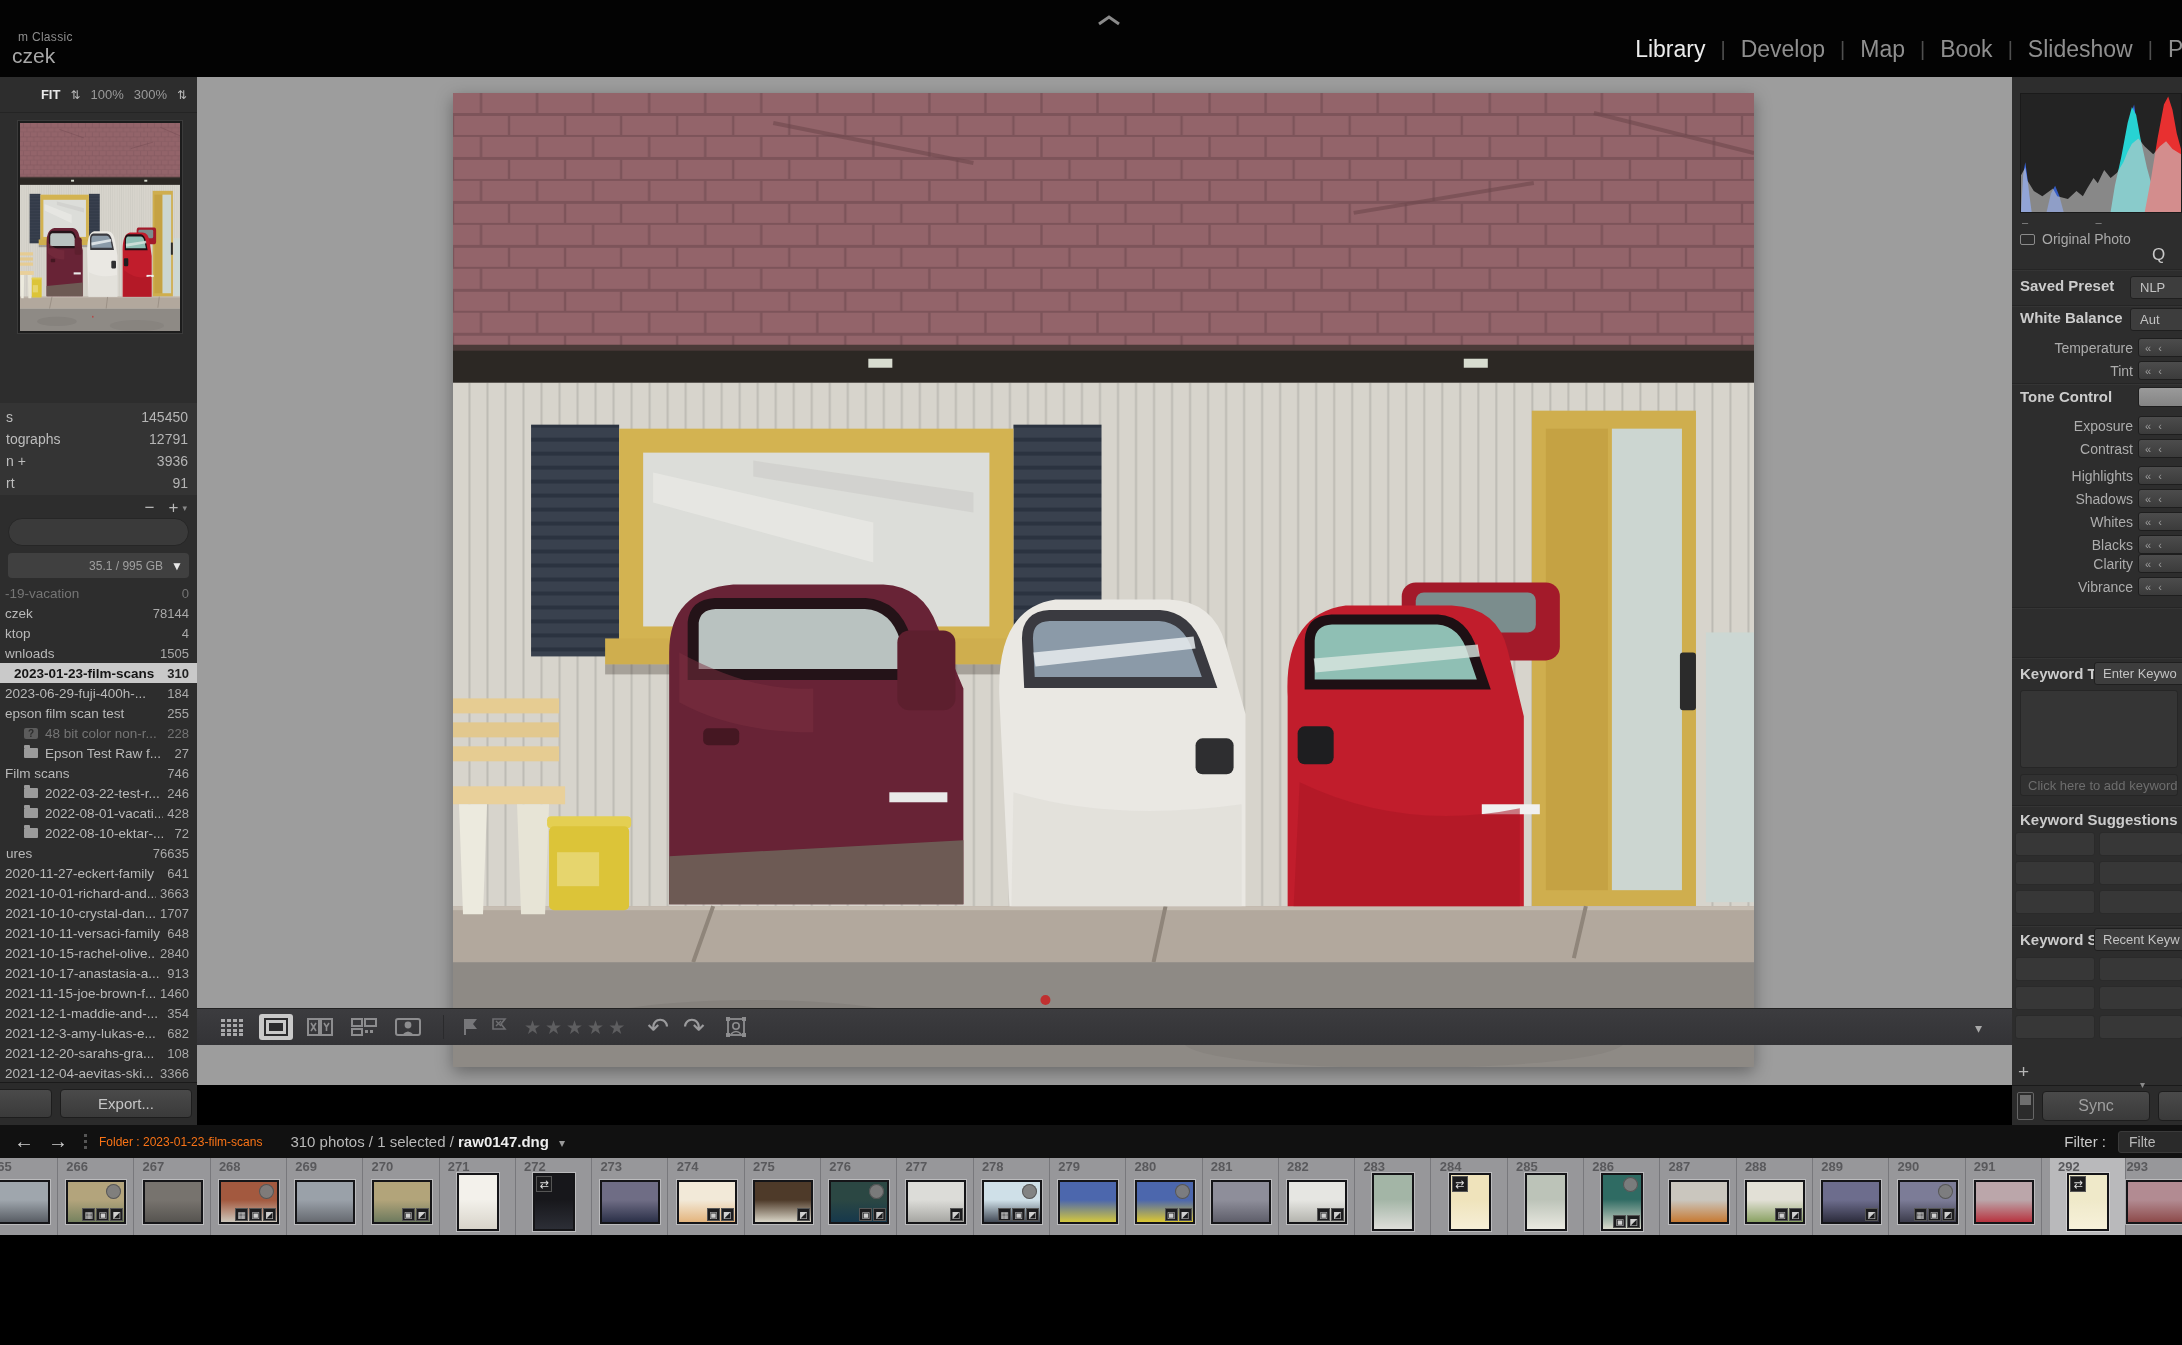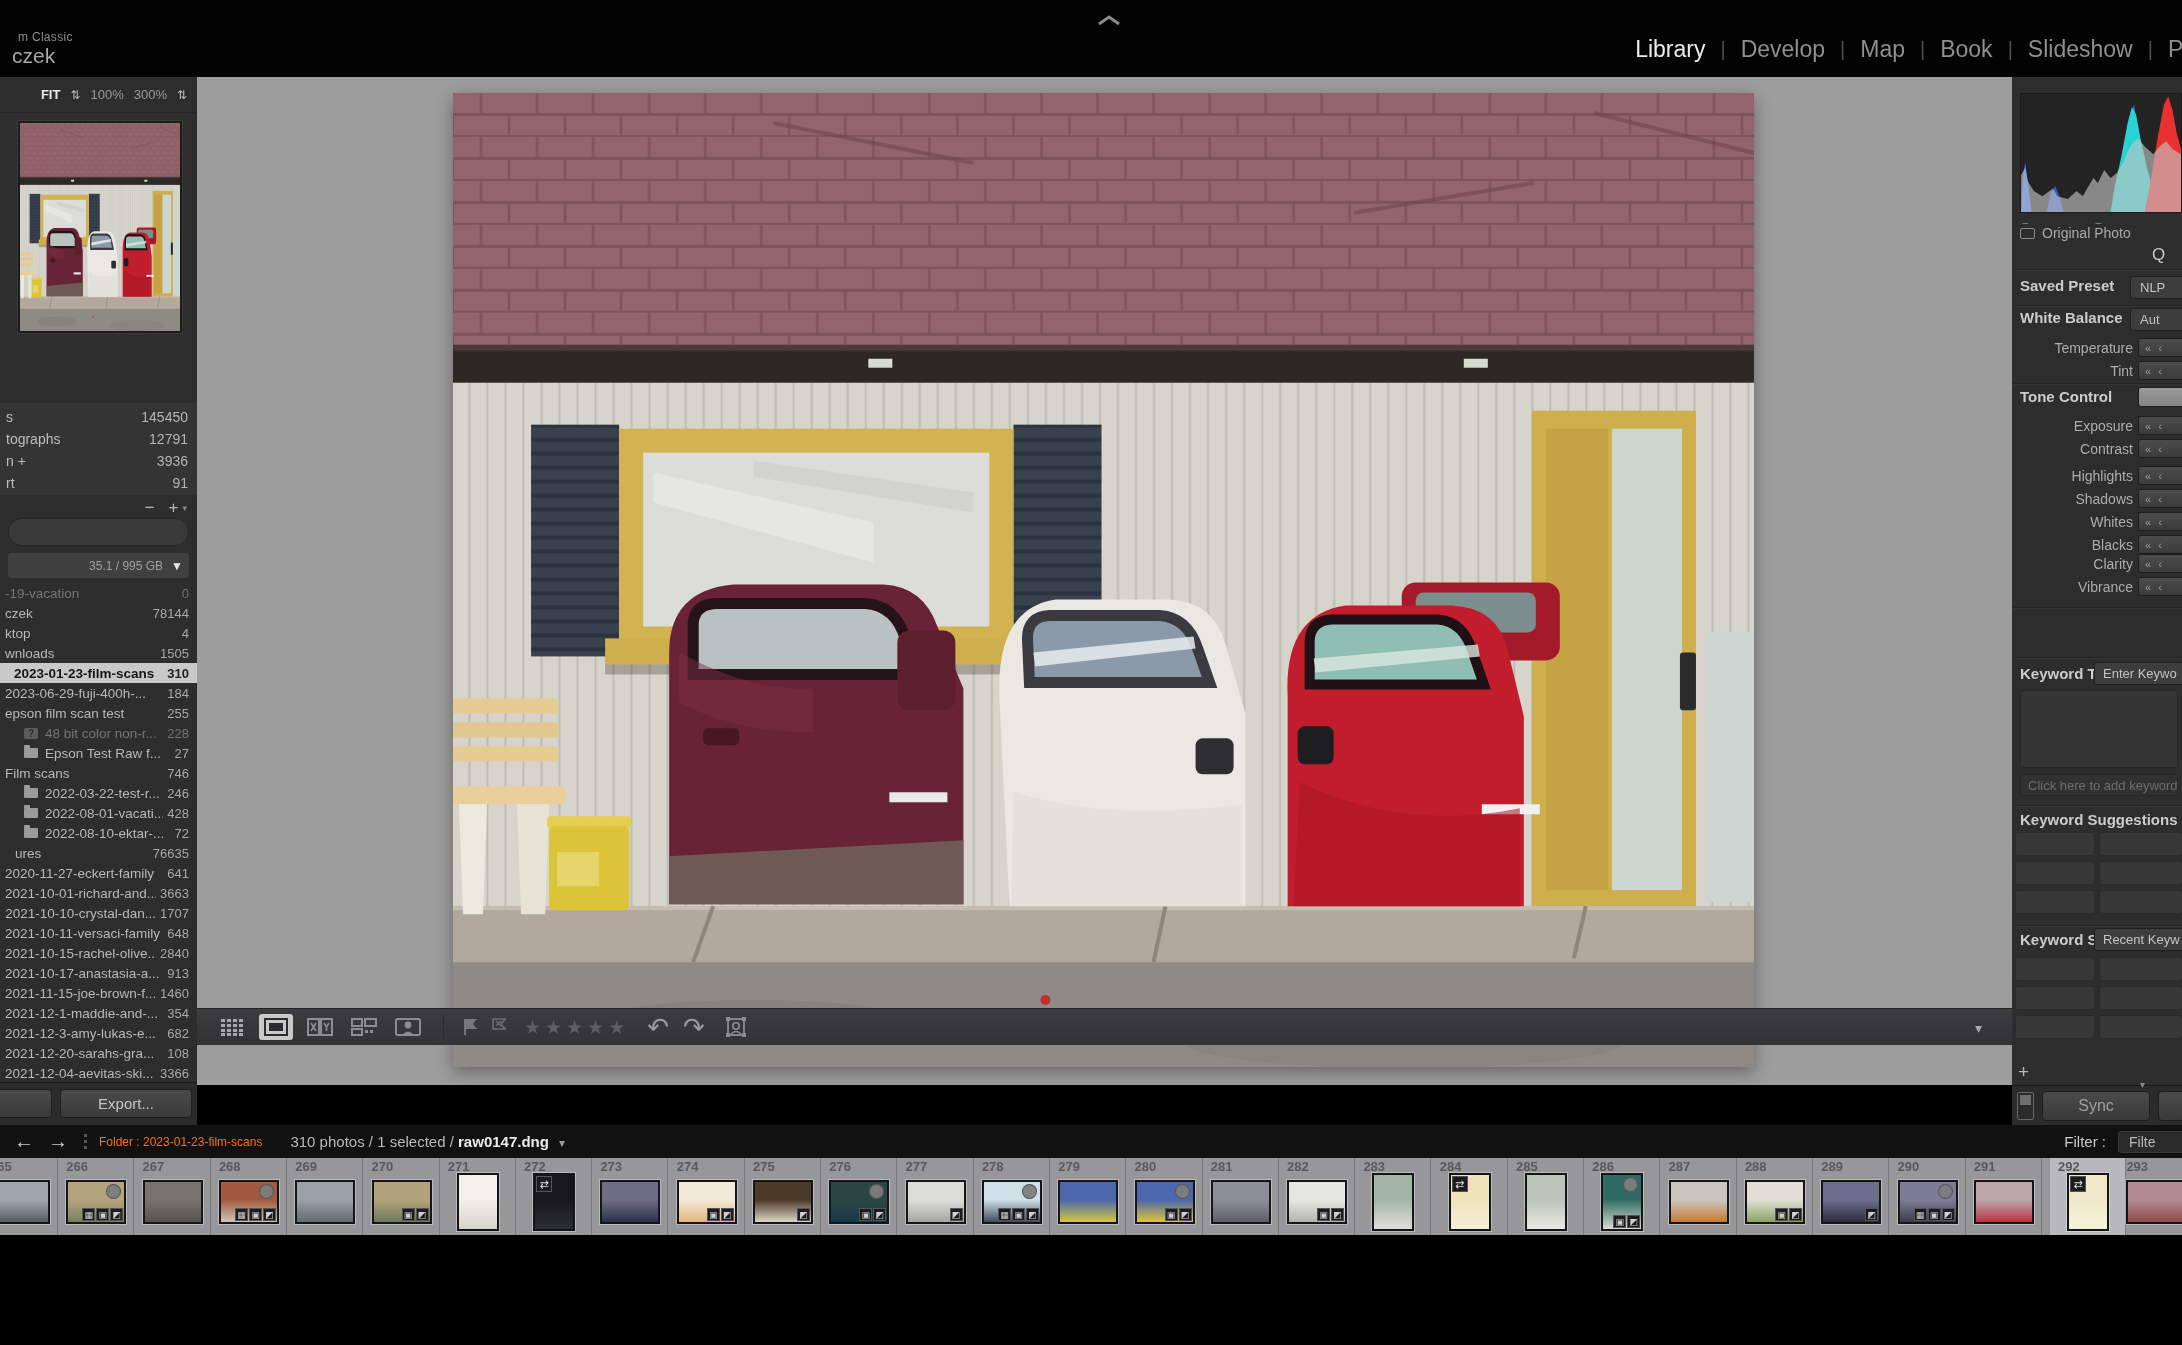--- a/index.html
+++ b/index.html
@@ -81,21 +81,21 @@
   .tb-sep { width:1px; height:24px; background:#2a2a2c; margin:0 8px; }
   .tb-stars { font-size:19px; color:#5e5e60; letter-spacing:4px; margin:0 6px; }
   .tb-rot { font-size:26px; color:#9b9b9d; line-height:20px; margin:0 2px; }
   #tb-caret { position:absolute; right:30px; top:11px; color:#a9a9a9; font-size:14px; }
 
   
   #right-panel { left:2012px; top:77px; width:170px; height:1048px; background:#2d2d2d; overflow:hidden; }
   #histogram { left:8px; top:16px; width:162px; height:120px; border:1px solid #1a1a1a; background:#222; }
   #histogram svg { width:100%; height:100%; display:block; }
   #hist-ticks { left:10px; top:139px; width:150px; color:#8e8e8e; font-size:11px; display:flex; justify-content:space-between; }
-  #orig-photo { left:8px; top:148px; display:flex; align-items:center; gap:7px;justify-content:flex-end; }
+  #orig-photo { left:8px; top:154px; display:flex; align-items:center; gap:7px;justify-content:flex-end; }
   #orig-photo .cb { width:15px; height:11px; border:1px solid #8b8b8b; border-radius:2px; background:transparent; }
   #orig-photo .lbl { font-size:14px; color:#a9a9a9; }
   .rp-div { position:absolute; left:0; width:170px; height:2px;
     background:linear-gradient(#1d1d1d,#3c3c3c); }
   #qd-q { left:140px; top:168px; font-size:17px; color:#c9c9c9; }
   .hdr-row { position:absolute; left:8px; width:200px; display:flex; align-items:center; }
   .hdr-row .hl { font-size:15px; color:#cccccc; font-weight:bold; }
   .hdr-val { position:absolute; left:118px; width:90px; height:23px; background:#3d3d3d;
     border:1px solid #1f1f1f; border-radius:3px; color:#c3c3c3; font-size:13px;
     display:flex; align-items:center; padding-left:9px; }
@@ -379,21 +379,21 @@
         <div class="f-row has-folder" style="padding-left: 24px;">
     <span class="f-ico"></span>
     <span class="fl">2022-08-01-vacati...</span>
     <span class="fc">428</span>
   </div>
         <div class="f-row has-folder" style="padding-left: 24px;">
     <span class="f-ico"></span>
     <span class="fl">2022-08-10-ektar-...</span>
     <span class="fc">72</span>
   </div>
-        <div class="f-row" style="padding-left: 15px;">
+        <div class="f-row" style="padding-left: 6px;">
 
     <span class="fl">ures</span>
     <span class="fc">76635</span>
   </div>
         <div class="f-row" style="padding-left: 5px;">
 
     <span class="fl">2020-11-27-eckert-family</span>
     <span class="fc">641</span>
   </div>
         <div class="f-row" style="padding-left: 5px;">

